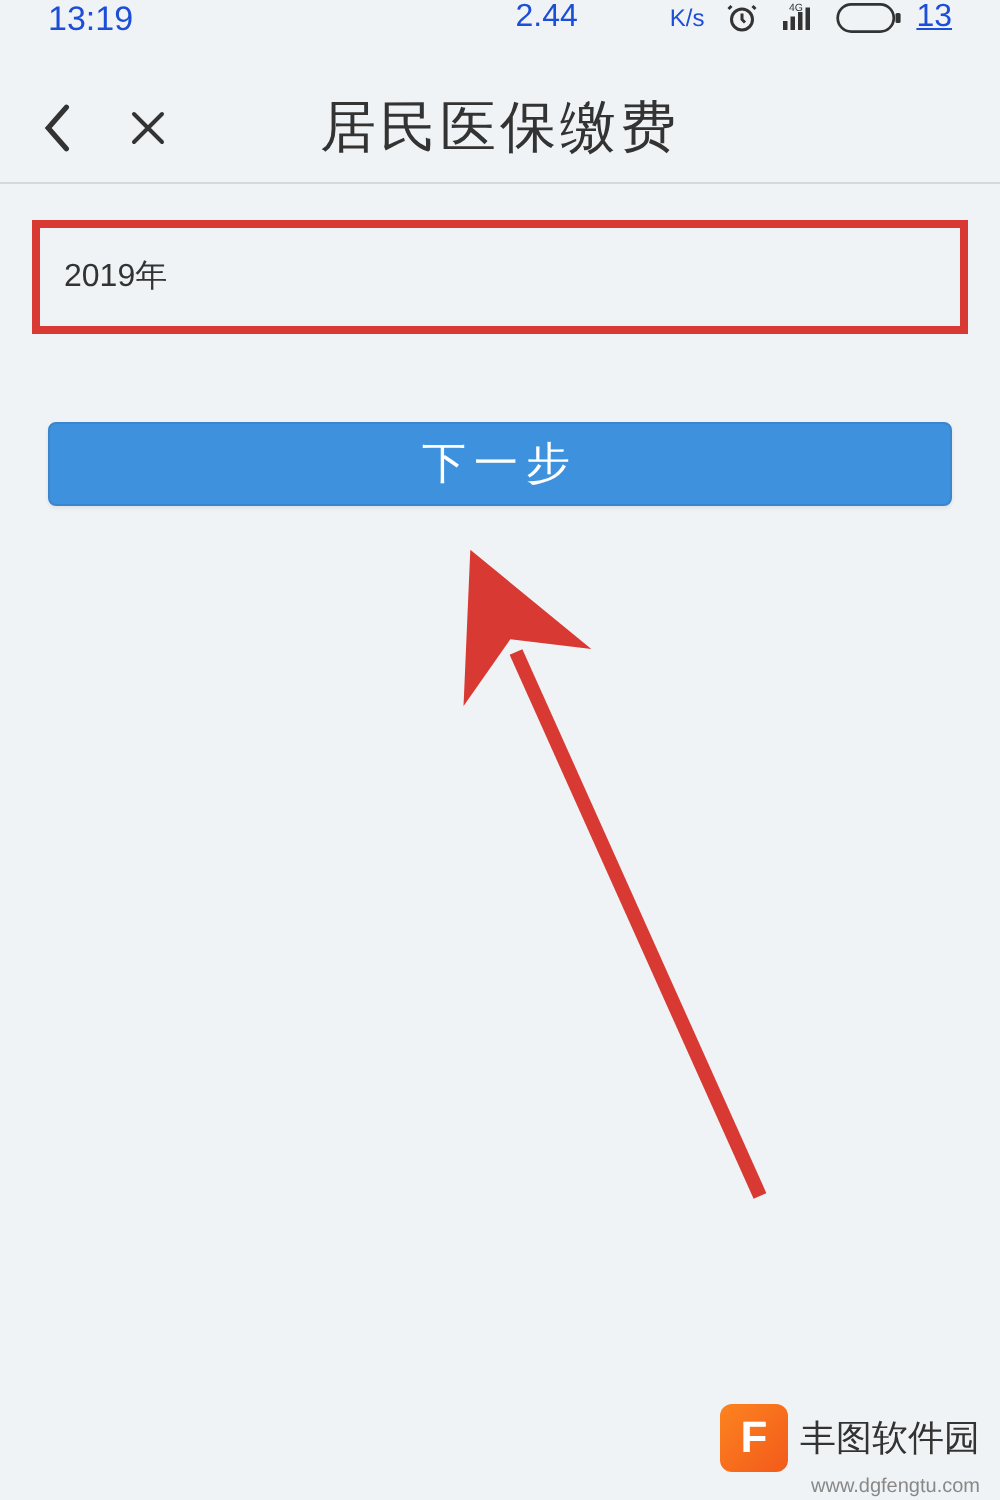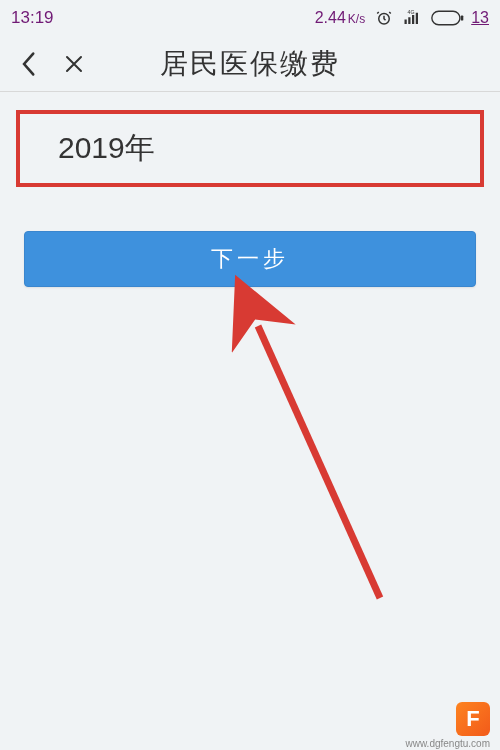--- a/index.html
+++ b/index.html
@@ -1,40 +1,40 @@
 <!DOCTYPE html>
 <html><head>
   <meta charset="utf-8">
   <style>
     * { margin: 0; padding: 0; box-sizing: border-box; }
     html, body { width: 500px; height: 750px; overflow: hidden; }
     body { font-family: "PingFang SC", "Microsoft YaHei", sans-serif; background: #f0f3f5; position: relative; }
 
     
-    .statusbar { height: 36px; display: flex; align-items: center; justify-content: space-between; padding: 0 11px; background: #f0f3f5; font-size: 17px; color: #701a75; }
+    .statusbar { height: 36px; display: flex; align-items: flex-start; justify-content: space-between; padding: 0 24px; background: #f0f3f5; font-size: 17px; color: #1d4ed8; }
     .sb-left { font-weight: 500; }
     .sb-right { display: flex; align-items: center; gap: 10px; }
-    .sb-rate { display: flex; align-items: baseline; font-size: 16px; }
+    .sb-rate { display: flex; align-items: baseline; font-size: 16px; gap: 44px; }
     .sb-rate .unit { font-size: 12px; margin-left: 2px; }
     .sb-icon { display: inline-flex; align-items: center; justify-content: center; }
 
     
     .navbar { position: relative; height: 56px; display: flex; align-items: center; padding: 0 14px; background: #f0f3f5; border-bottom: 1px solid #d8d8d8; }
     .nav-actions { display: flex; align-items: center; gap: 18px; }
     .nav-back, .nav-close { width: 28px; height: 28px; display: flex; align-items: center; justify-content: center; cursor: pointer; }
     .nav-title-wrap { position: absolute; left: 0; right: 0; text-align: center; pointer-events: none; }
     .nav-title { font-size: 28px; color: #333; font-weight: 400; letter-spacing: 2px; }
 
     
     .options-box { margin: 18px 16px 0 16px; border: 4px solid #d83a33; background: #f0f3f5; }
-    .option-item { padding: 14px 12px; font-size: 30px; color: #333; border-bottom: 1px solid #d8d8d8; cursor: pointer; margin-left: 26px; }
+    .option-item { padding: 14px 12px; font-size: 16px; color: #333; border-bottom: 1px solid #d8d8d8; cursor: pointer; }
     .option-item:last-child { border-bottom: none; }
 
     
-    .primary-btn { margin: 44px 24px 0 24px; height: 56px; background: #3e91dd; border: 1px solid #3a86ce; border-radius: 4px; display: flex; align-items: center; justify-content: center; cursor: pointer; color: #fff; font-size: 22px; letter-spacing: 4px; box-shadow: 0 1px 2px rgba(0,0,0,0.08); }
+    .primary-btn { margin: 44px 24px 0 24px; height: 42px; background: #3e91dd; border: 1px solid #3a86ce; border-radius: 4px; display: flex; align-items: center; justify-content: center; cursor: pointer; color: #fff; font-size: 22px; letter-spacing: 4px; box-shadow: 0 1px 2px rgba(0,0,0,0.08); }
 
     
     .annotation { position: absolute; left: 0; top: 0; width: 500px; height: 750px; pointer-events: none; }
 
     
     .watermark { position: absolute; right: 10px; bottom: 14px; display: flex; align-items: center; gap: 6px; }
     .wm-logo { width: 34px; height: 34px; border-radius: 6px; background: linear-gradient(135deg, #fd8320, #f25a1a); display: flex; align-items: center; justify-content: center; color: #fff; font-weight: bold; font-size: 22px; font-family: Arial; }
     .wm-text { font-size: 18px; color: #333; font-weight: 500; }
     .wm-url { position: absolute; right: 10px; bottom: 1px; font-size: 10px; color: #888; }
   </style>
@@ -108,14 +108,15 @@
       <path d="M0,0 L10,5 L0,10 L3,5 Z" fill="#d83a33"></path>
     </marker>
   </defs>
   <path d="M380 598 C 340 510, 300 420, 258 326" stroke="#d83a33" stroke-width="7" fill="none" marker-end="url(#arrowhead)"></path>
 </svg>
 
 <div class="watermark">
   <div class="wm-logo">
     <span>F</span>
   </div>
+  <div class="wm-text">丰图软件园</div>
 </div>
 <div class="wm-url">www.dgfengtu.com</div>
 
 </body></html>

